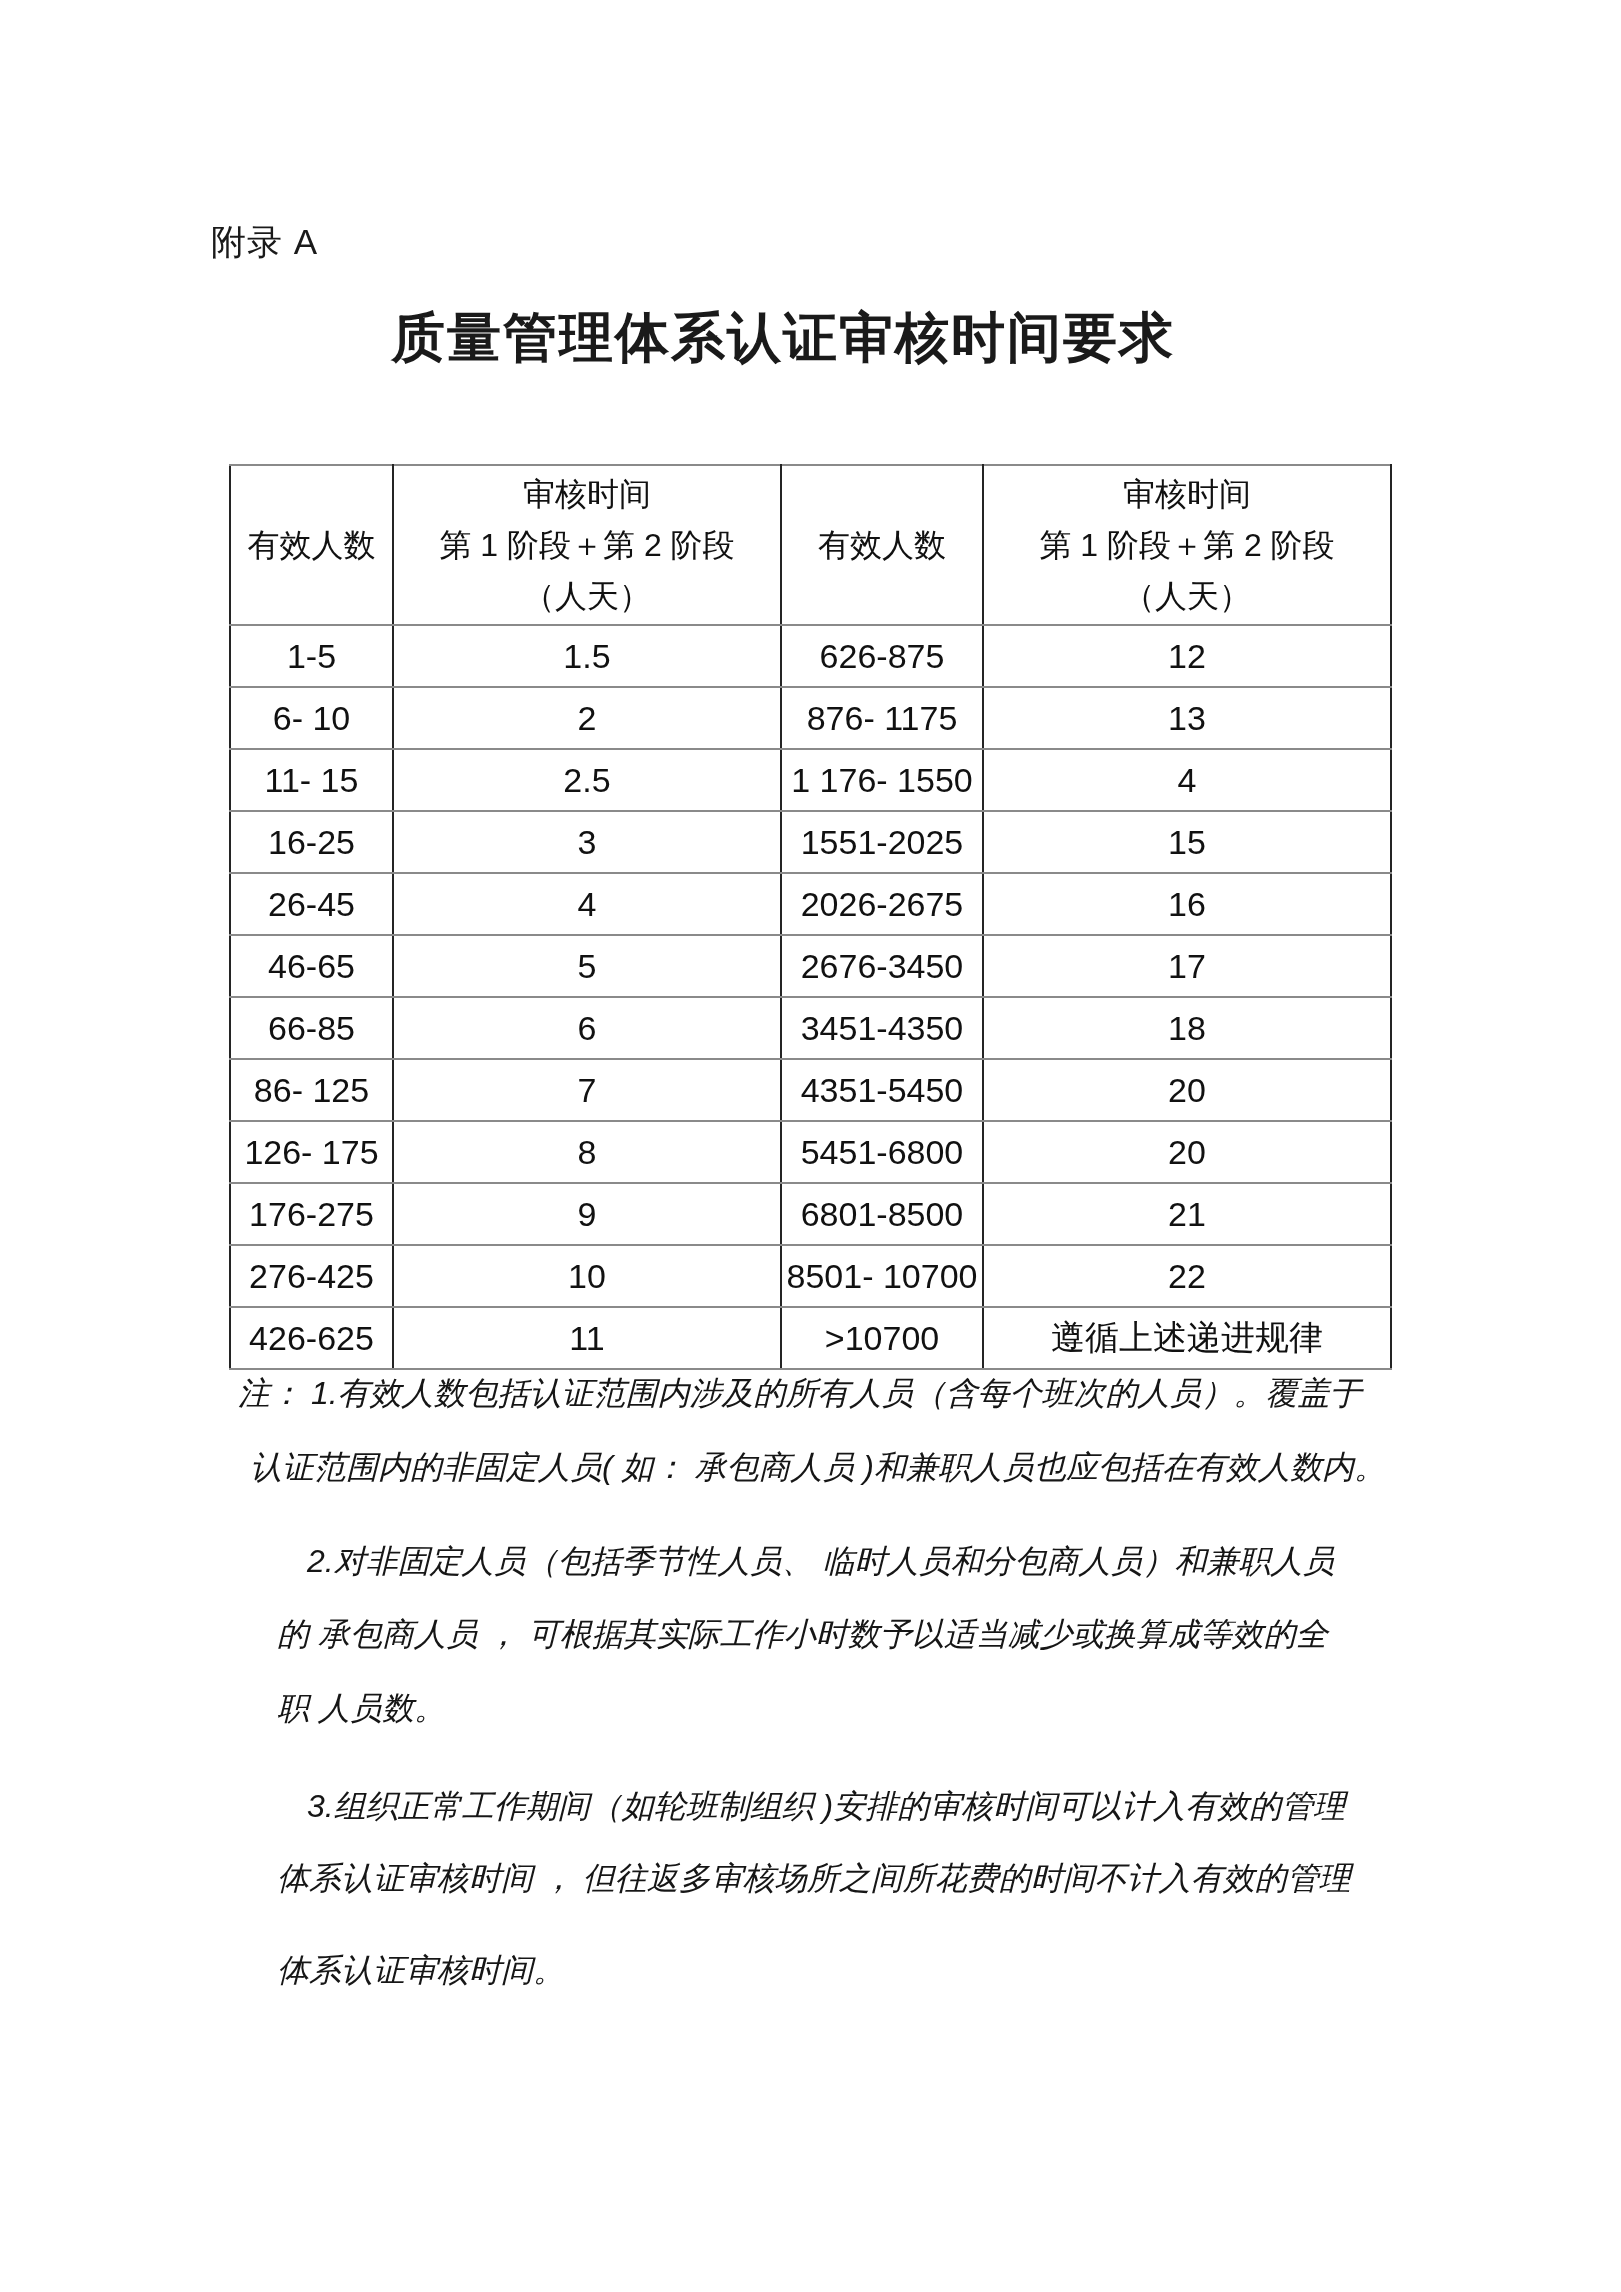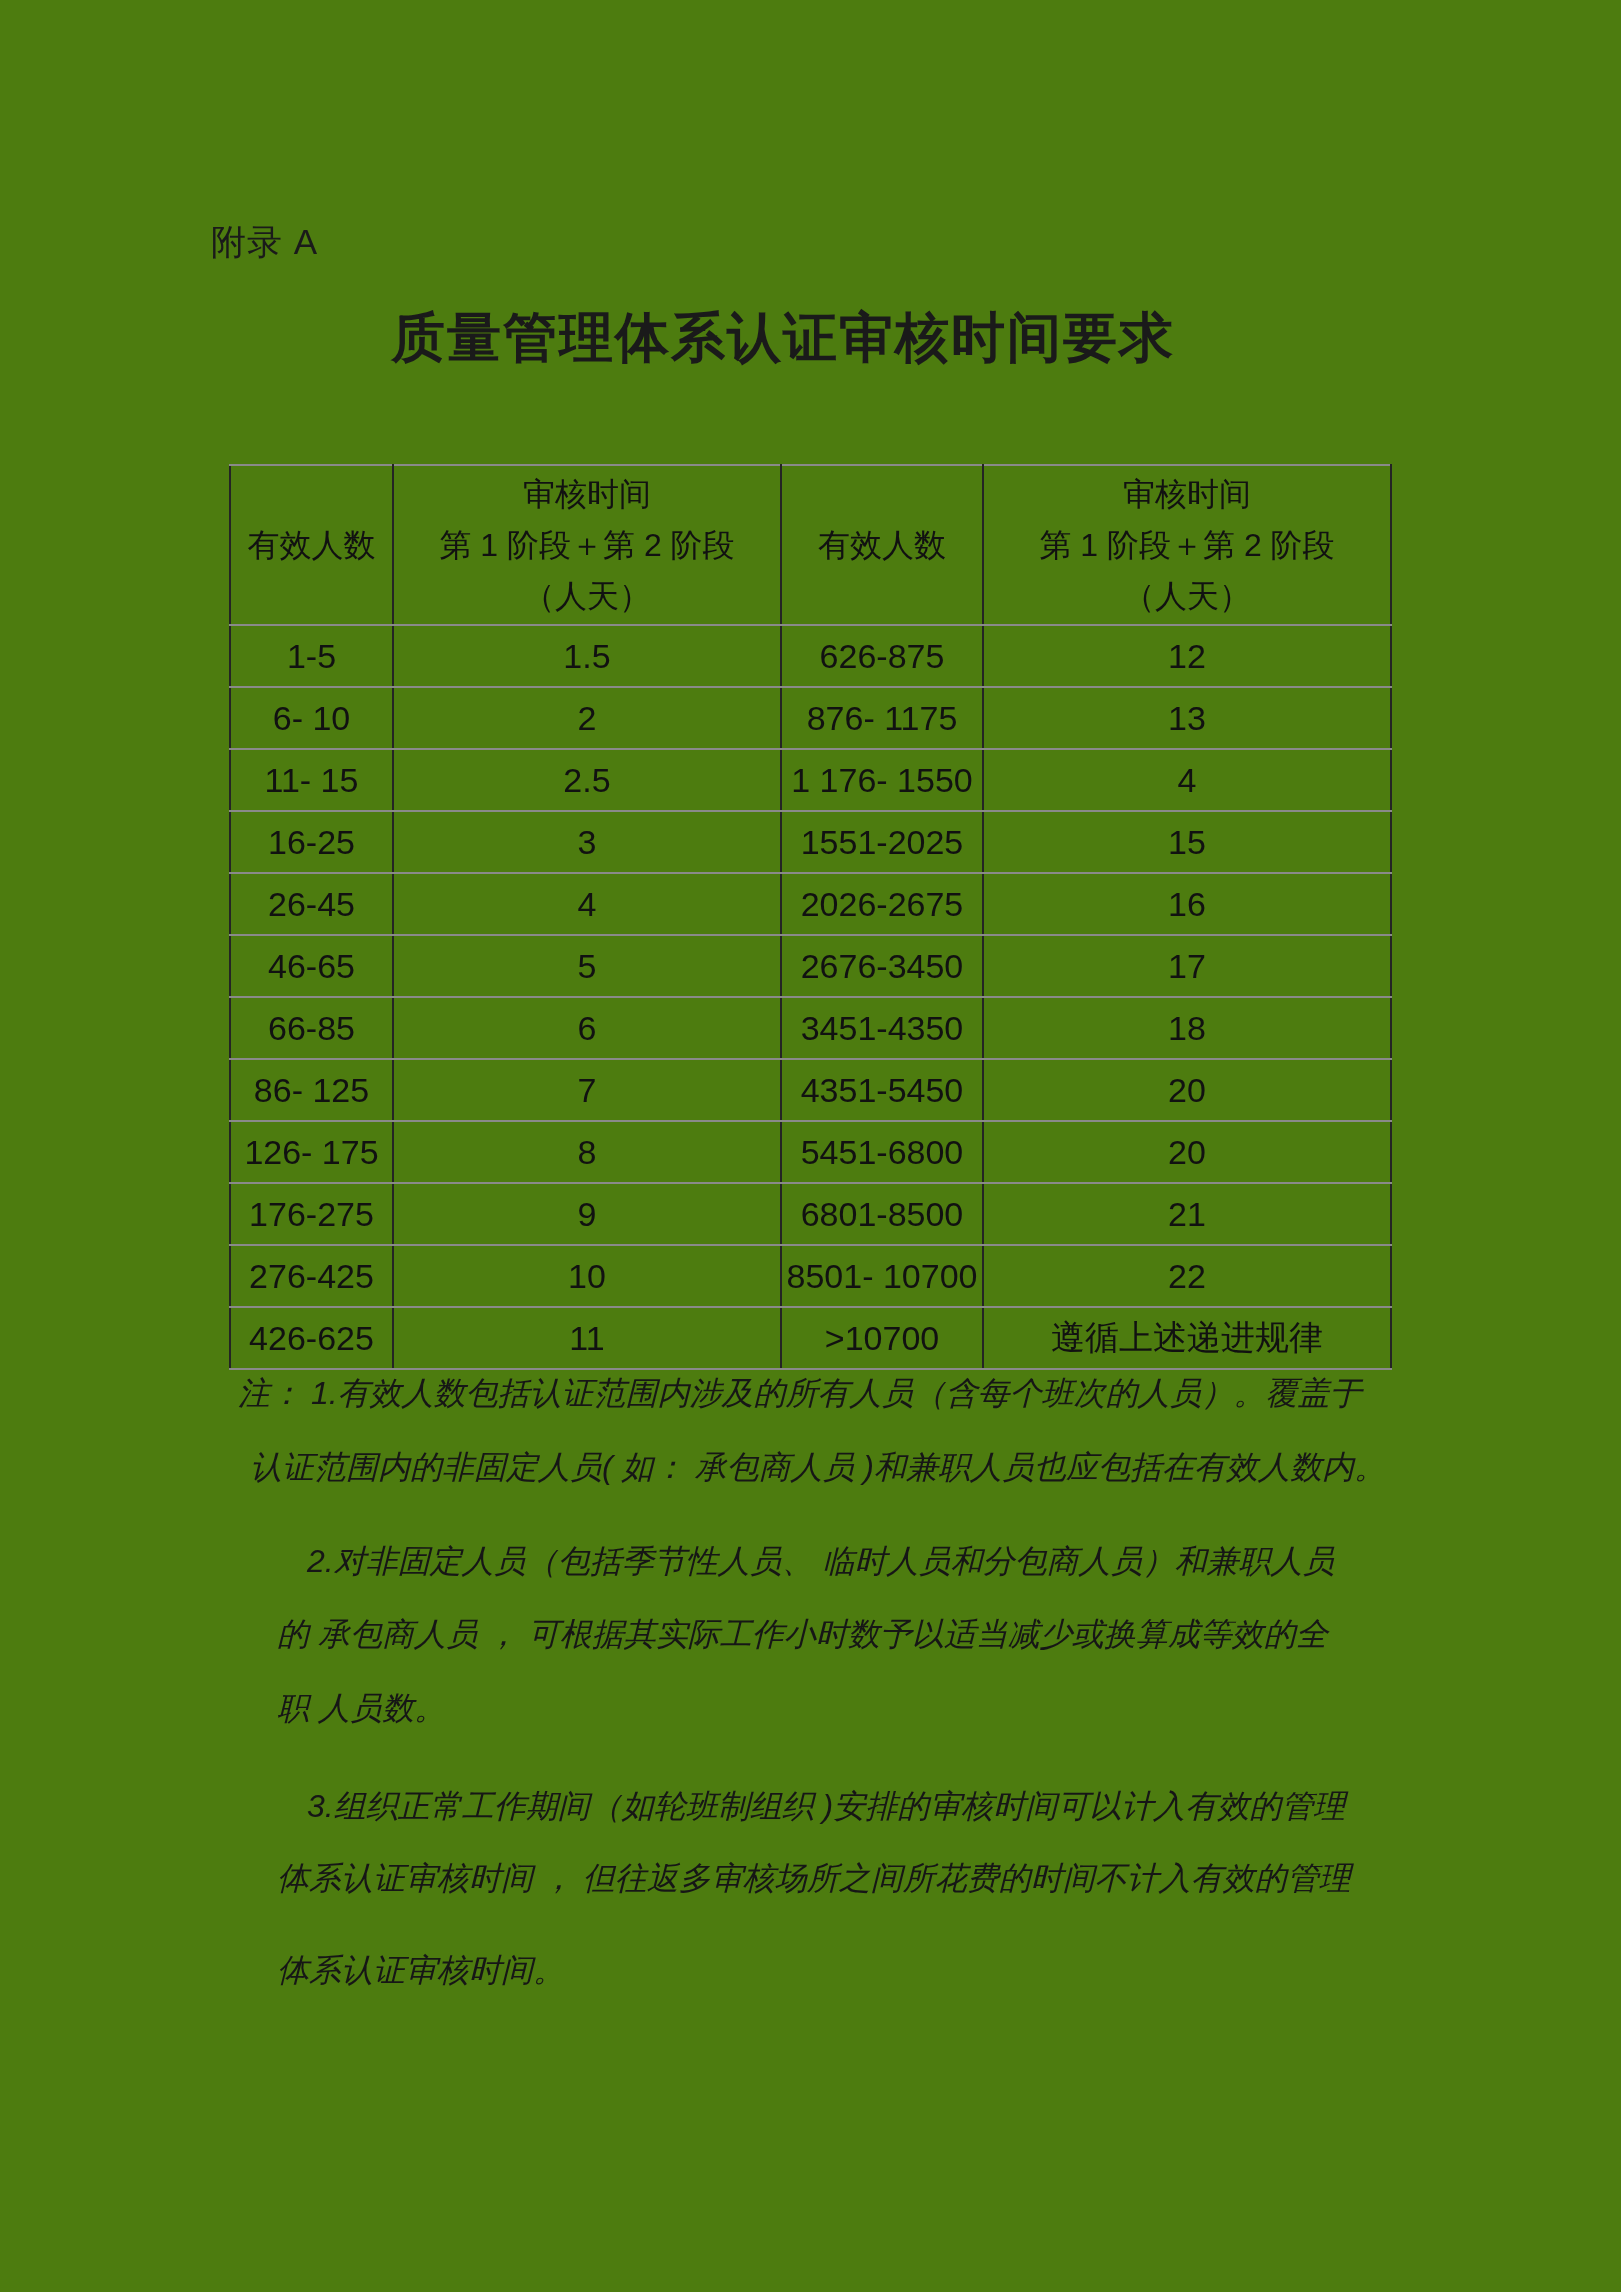--- a/index.html
+++ b/index.html
@@ -1,20 +1,20 @@
 <!DOCTYPE html>
 <html><head>
 <meta charset="utf-8">
 <style>
   html,body{margin:0;padding:0;background:#e8e8e8;}
   .page{
     position:relative;
     width:1621px;height:2293px;
     margin:0 auto;
-    background:#4d7c0f;
+    background:#ffffff;
     font-family:"Liberation Sans","DejaVu Sans",sans-serif;
     color:#1a1a1a;
     overflow:hidden;
   }
   .appendix-label{
     position:absolute;left:211px;top:218px;
     font-size:35px;line-height:47px;font-weight:400;
     letter-spacing:1px;white-space:pre;
   }
   .doc-title{

